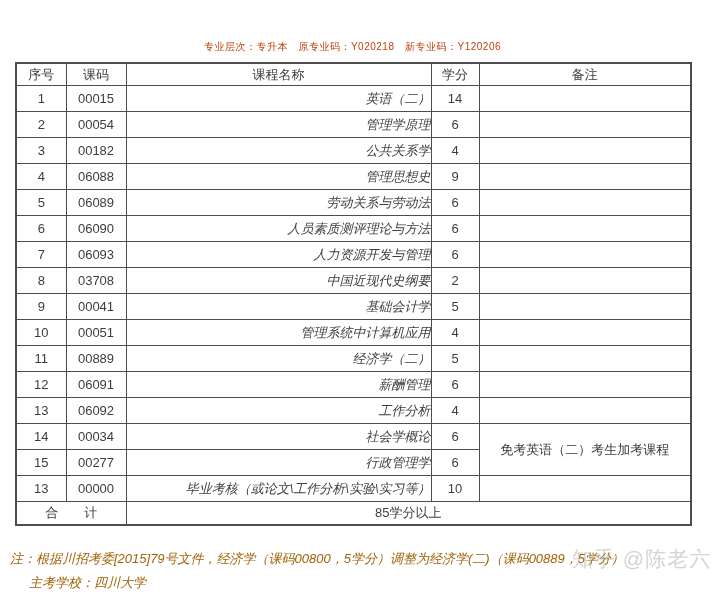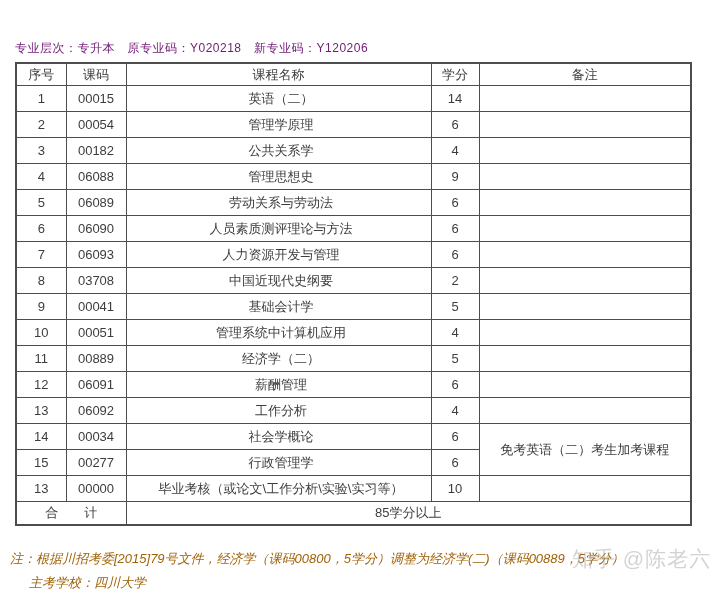--- a/index.html
+++ b/index.html
@@ -3,37 +3,37 @@
 <meta charset="utf-8">
 <style>
   html,body{margin:0;padding:0;}
   body{
     width:720px;height:594px;background:#ffffff;position:relative;
     font-family:"Liberation Sans","DejaVu Sans",sans-serif;
     color:#3d3d3d;overflow:hidden;
   }
   .title{
     position:absolute;top:40px;left:15px;width:675px;
-    font-size:12px;color:#701a75;letter-spacing:0.5px;
+    text-align:center;font-size:10px;color:#c2410c;letter-spacing:0.5px;
   }
   table.course{
     position:absolute;top:62px;left:15px;width:675px;
     border-collapse:collapse;table-layout:fixed;
     border:2px solid #4d4d4d;
     padding-left:9px;
   }
   table.course th, table.course td{
     border:1px solid #4d4d4d;
     font-size:13px;font-weight:normal;
     padding:0;overflow:hidden;white-space:nowrap;
     color:#3d3d3d;
   }
   table.course th{height:21px;text-align:center;}
   table.course td{height:25px;text-align:center;}
-  table.course td.name{text-align:center;padding-left:5px;}
+  table.course td.name{text-align:right;padding-left:5px;font-style:italic;}
   table.course tr.total-row td{height:22px;}
   .notes{
     position:absolute;left:10px;top:547px;
     font-size:13px;line-height:24px;color:#a16207;font-style:italic;
   }
   .note-line2{padding-left:19px;}
   .watermark{
     position:absolute;left:572px;top:545px;
     font-size:21px;letter-spacing:1px;white-space:nowrap;
     color:rgba(158,158,158,0.45);z-index:5;

